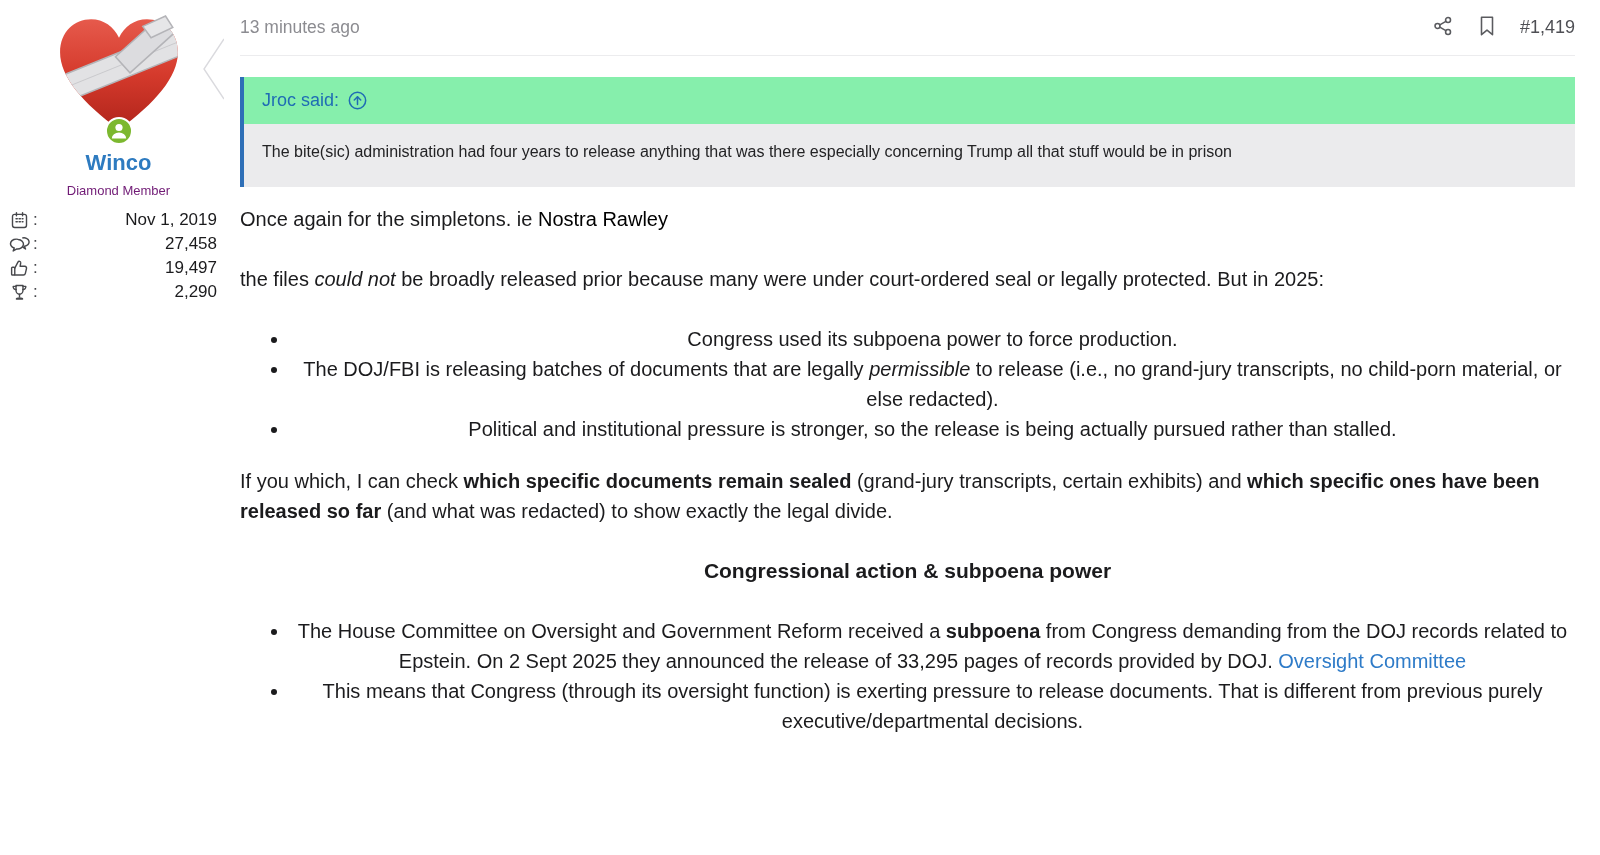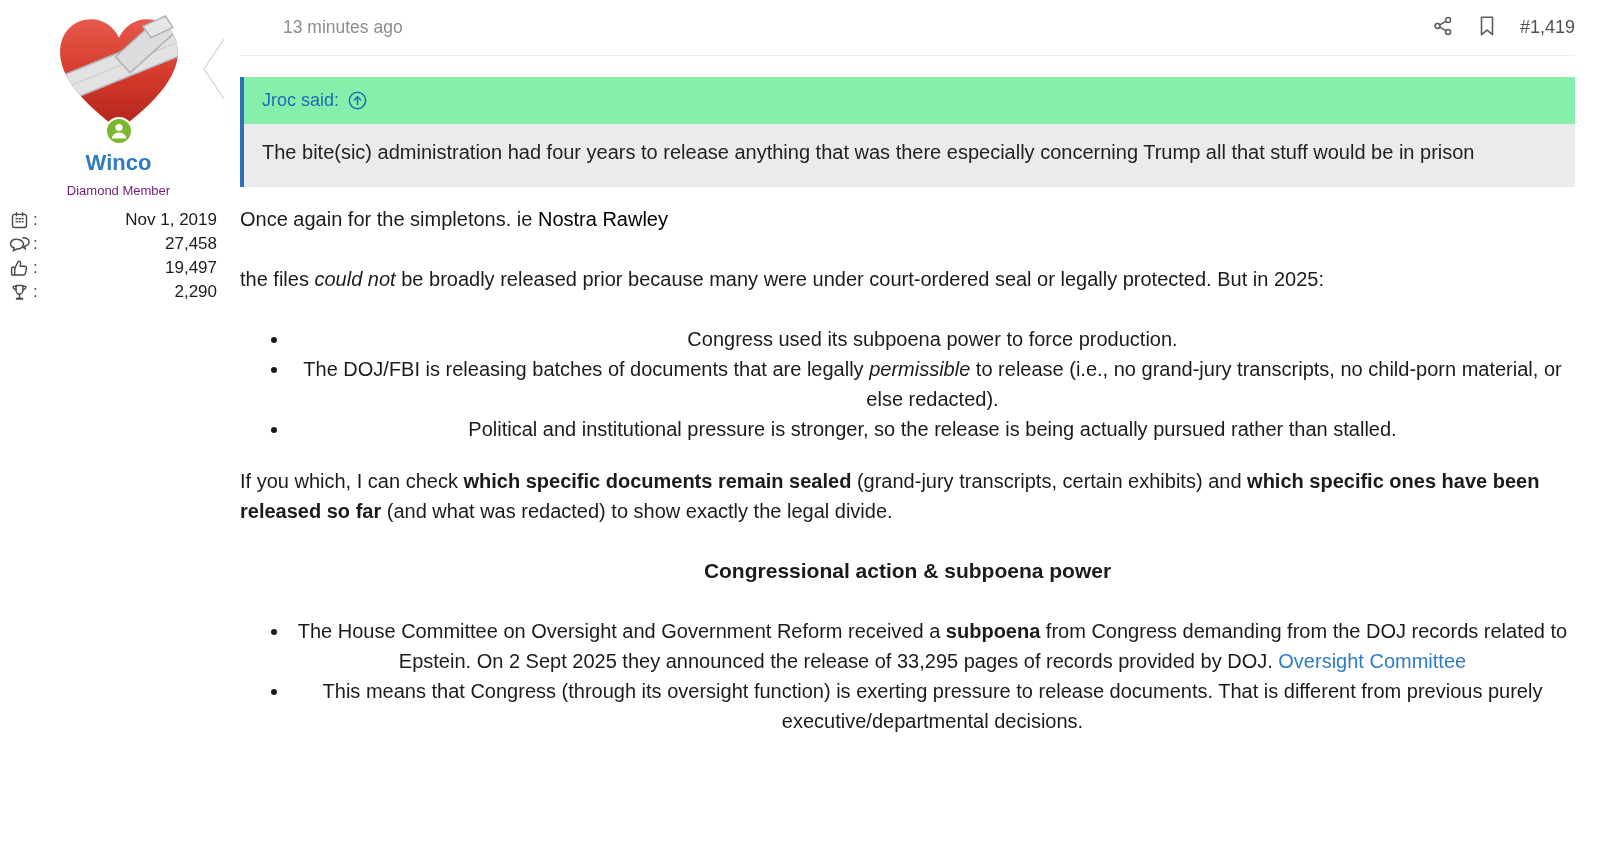--- a/index.html
+++ b/index.html
@@ -20,29 +20,29 @@
   .stat-icon { width:24px; height:22px; display:inline-flex; align-items:center; }
   .stat-colon { color:#47484c; }
   .stat-value { margin-left:auto; }
 
   
   .pointer { position:absolute; left:201px; top:38px; width:23px; height:62px; z-index:3; }
 
   
   .content { position:absolute; left:221px; top:0; right:0; bottom:0; background:#fff; padding:0 25px 0 19px; }
   .msg-header { height:56px; display:flex; align-items:center; border-bottom:1px solid #ececee; }
-  .timestamp { font-size:17.5px; color:#8c8c91; text-decoration:none;margin-left:43px; }
+  .timestamp { font-size:17.5px; color:#8c8c91; text-decoration:none; }
   .header-actions { margin-left:auto; display:flex; align-items:center; gap:23px; }
   .icon-btn { display:inline-flex; background:none; border:none; padding:0; cursor:pointer; }
   .postnum { font-size:18px; color:#4e4f54; text-decoration:none; }
 
   blockquote.quote { margin-top:21px; border-left:4px solid #2e6fb7; }
   .q-head { background:#86efac; padding:13px 18px; display:flex; align-items:center; gap:9px; }
   .q-attrib { font-size:18px; color:#1f6cb4; text-decoration:none; }
-  .q-body { background:#ebebed; padding:13px 18px 20px; font-size:20px; line-height:30px; color:#232325; }
+  .q-body { background:#ebebed; padding:13px 18px 20px; font-size:16px; line-height:30px; color:#232325; }
 
   .bb { font-size:20px; line-height:30px; }
   .bb p { margin:17px 0 30px; }
   .bb ul { margin:28px 0 22px; padding-left:50px;text-align:center; }
   .bb li { line-height:30px; }
   .bb .heading { font-weight:bold; font-size:21px;text-align:center; }
   a.link { color:#2e7bc8; text-decoration:none; }
   a.mention { color:#000000; text-decoration:none; }
 </style>
 </head>

